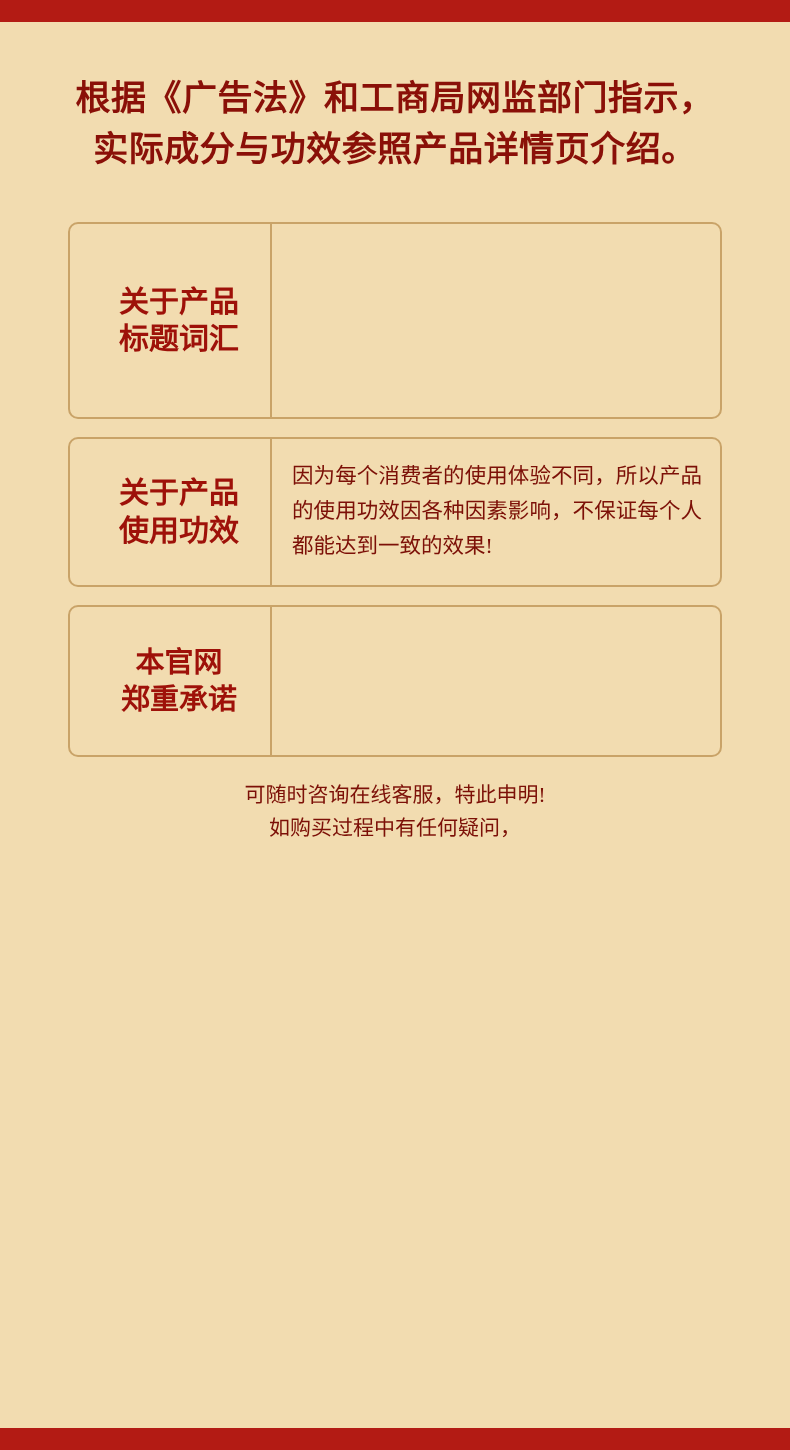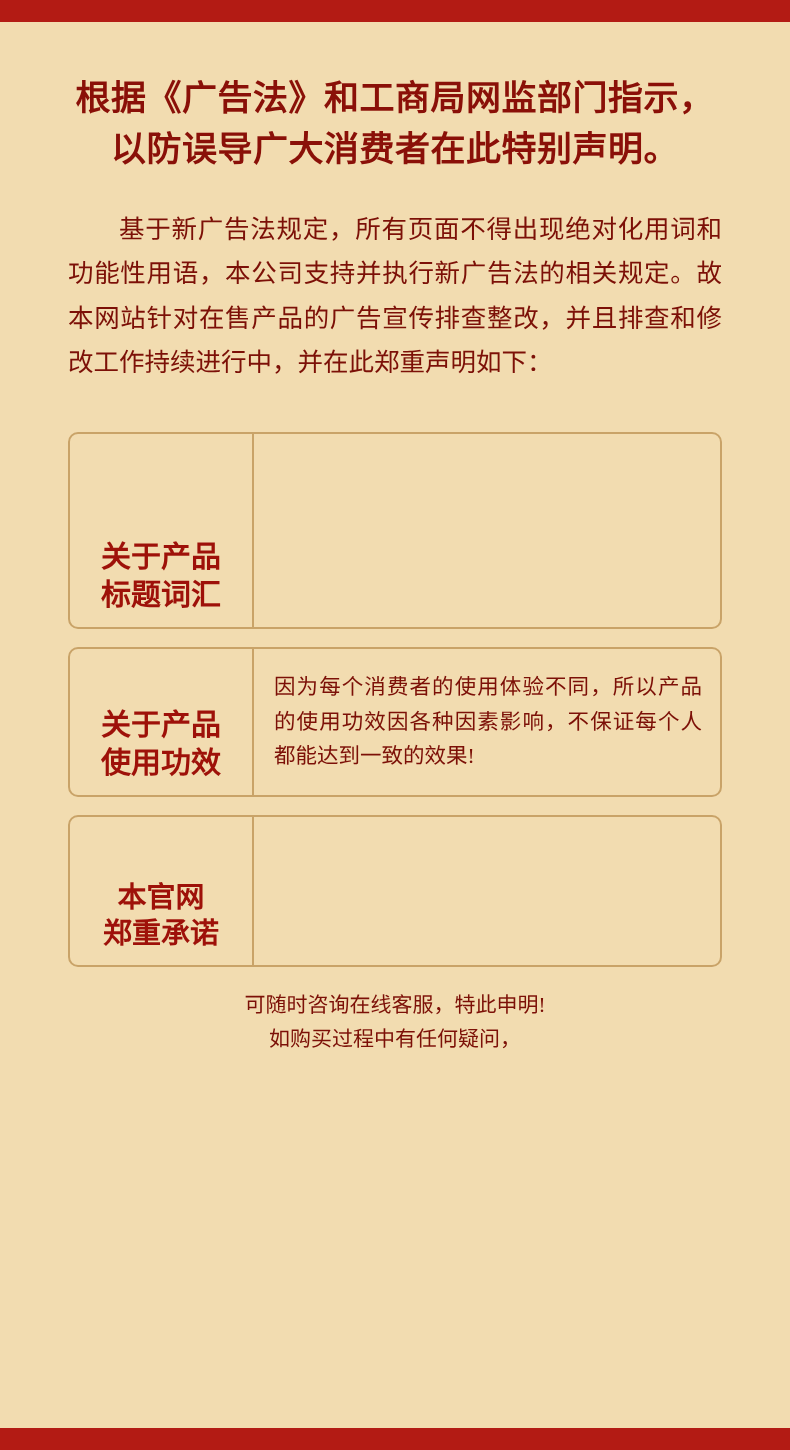--- a/index.html
+++ b/index.html
@@ -84,29 +84,30 @@
     display: flex;
     align-items: stretch;
     margin-bottom: 18px;
     background: transparent;
   }
   .card-label {
     flex: 0 0 170px;
     display: flex;
     flex-direction: column;
     align-items: center;
-    justify-content: flex-end;
+    justify-content: center;
     color: #9e1109;
     font-size: 30px;
     font-weight: bold;
     line-height: 1.25;
     padding: 14px 6px;
     border-right: 2px solid #c9a368;
     text-align: center;
     white-space: nowrap;
+    margin-left: 18px;
   }
   .card-text {
     flex: 1 1 auto;
     color: #7c1007;
     font-size: 21.5px;
     line-height: 1.62;
     padding: 16px 18px 16px 20px;
     text-align: justify;
     display: flex;
     align-items: center;
@@ -128,24 +129,23 @@
 <body>
 
 <div class="page">
 
   <div class="top-band"></div>
 
   <div class="panel">
 
     <h1 class="headline">
       <span>根据《广告法》和工商局网监部门指示，</span>
-      <span class="line2">以防误导广大消费者在此特别声明。</span>
+      <span class="line2">实际成分与功效参照产品详情页介绍。</span>
     </h1>
 
-    <p class="body-para para-1">基于新广告法规定，所有页面不得出现绝对化用词和功能性用语，本公司支持并执行新广告法的相关规定。故本网站针对在售产品的广告宣传排查整改，并且排查和修改工作持续进行中，并在此郑重声明如下：</p>
 
 
     <div class="cards">
 
       <div class="card card-1">
         <div class="card-label">
           <span>关于产品</span>
           <span>标题词汇</span>
         </div>
       </div>

